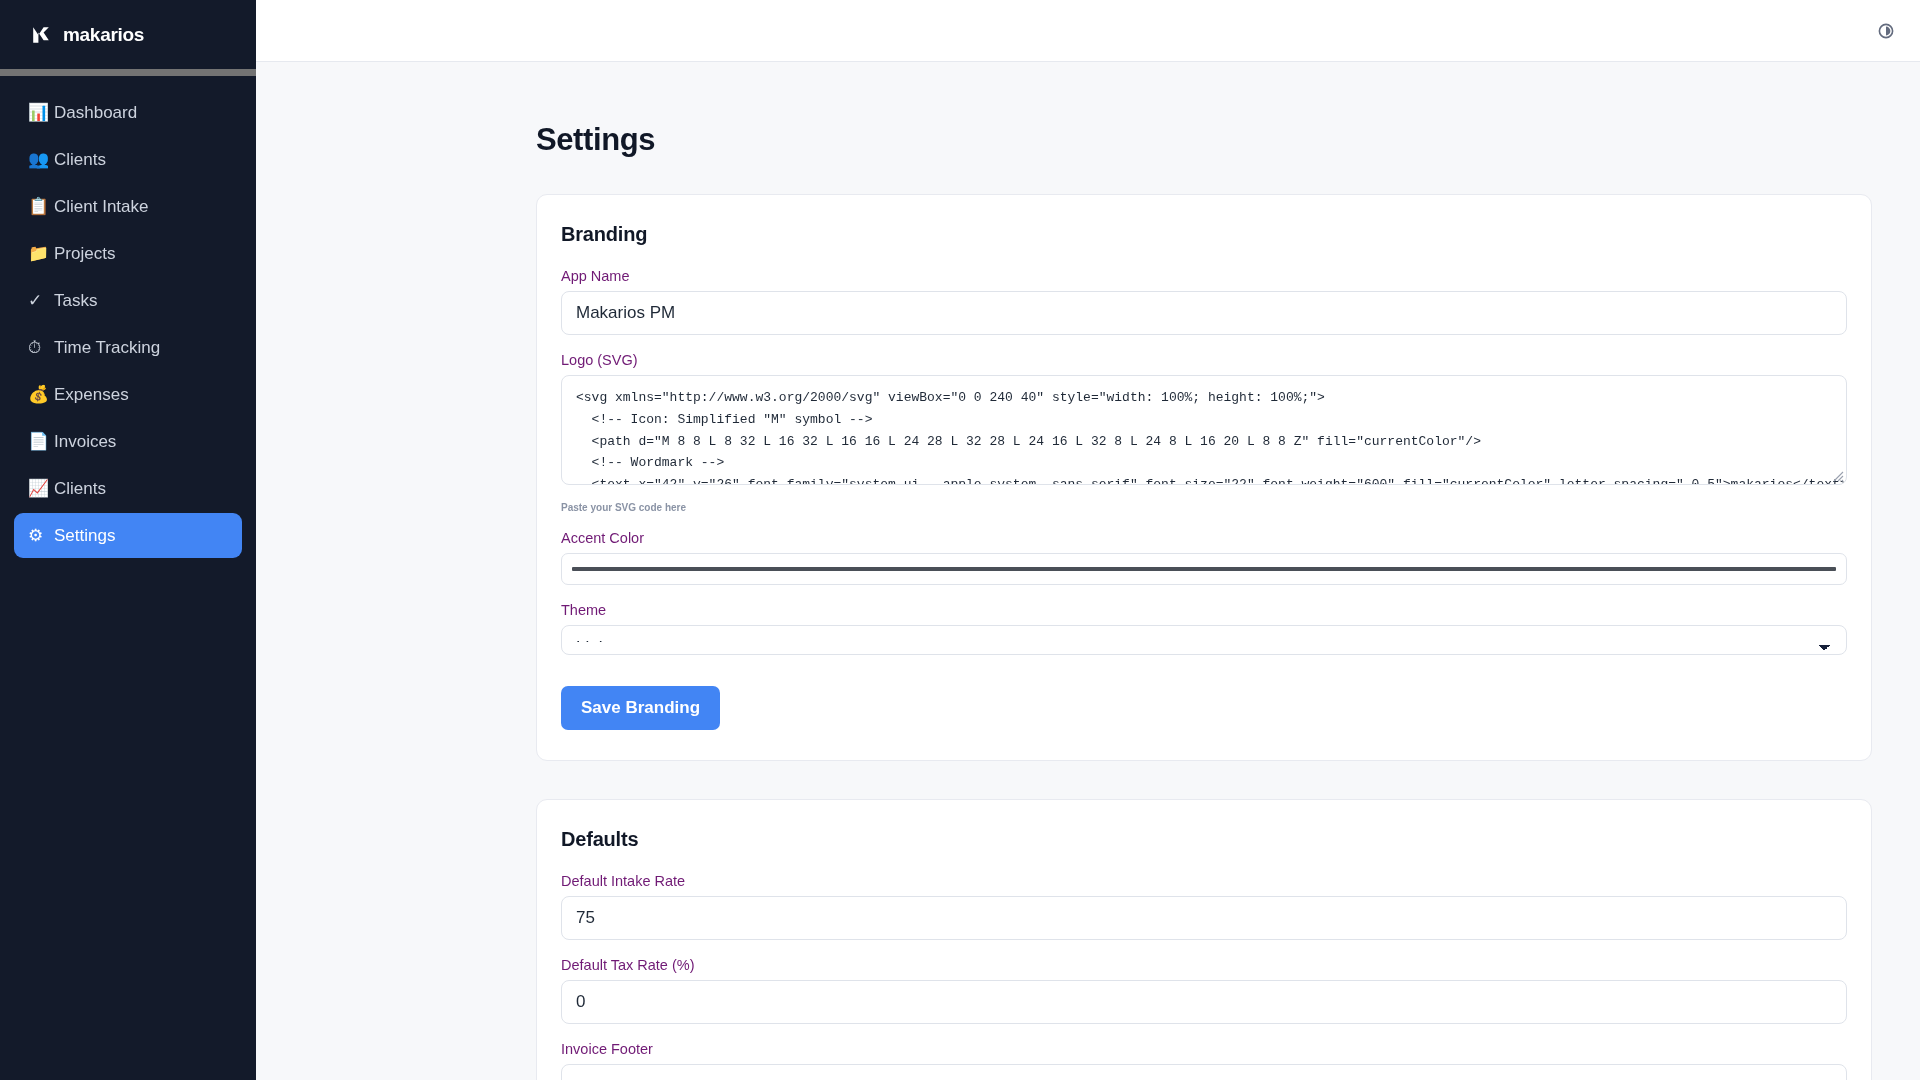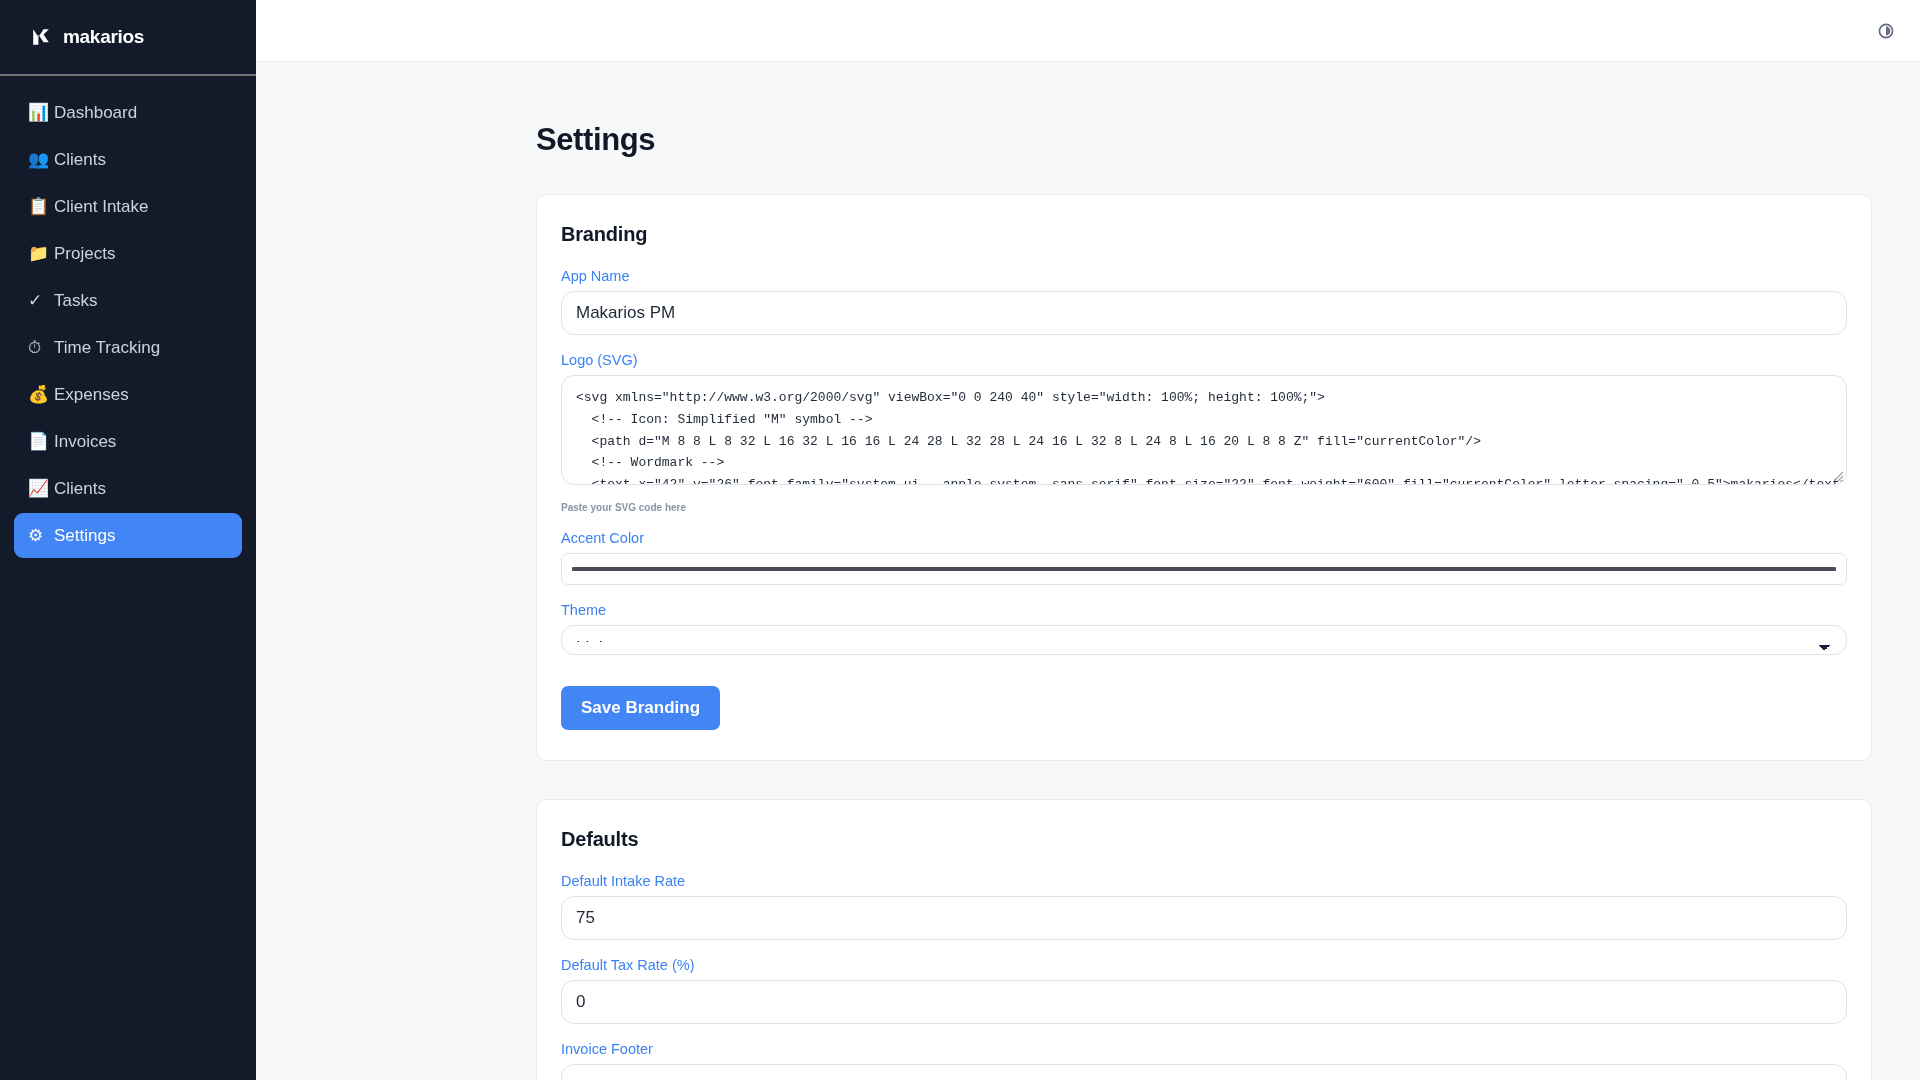--- a/index.html
+++ b/index.html
@@ -14,21 +14,21 @@
   
   .sidebar {
     width: 256px; min-width: 256px; height: 1080px;
     background: #131a2a;
     display: flex; flex-direction: column;
   }
   .sidebar-header {
     height: 76px; min-height: 76px;
     display: flex; align-items: center;
     padding: 0 28px;
-    border-bottom: 2px solid #737373;
+    border-bottom: 7px solid #737373;
   }
   .logo-mark { width: 26px; height: 26px; display: block; flex: 0 0 auto; }
   .logo-word {
     color: #ffffff; font-size: 19px; font-weight: 700;
     letter-spacing: -0.3px; margin-left: 9px;
   }
   .nav { padding: 14px 14px 0 14px; display: flex; flex-direction: column; gap: 2px; }
   .nav-item {
     display: flex; align-items: center;
     height: 45px; padding: 0 14px;
@@ -62,27 +62,27 @@
   .card {
     background: #ffffff; border: 1px solid #e8eaf0;
     border-radius: 11px; padding: 28px 24px 30px 24px;
   }
   .card-title {
     font-size: 20px; font-weight: 700; color: #111827;
     margin-bottom: 22px; letter-spacing: -0.2px;
   }
   .field { margin-bottom: 17px; }
   .field-label {
-    display: block; font-size: 14.5px; color: #3b82f6;
+    display: block; font-size: 14.5px; color: #701a75;
     margin-bottom: 7px;
   }
   .field-hint { font-size: 10px; color: #8a93a5; margin-top: 17px; display: block; font-weight: bold; }
   .input, .select, .textarea {
     width: 100%; display: block;
-    border: 1px solid #dfe3ea; border-radius: 13px;
+    border: 1px solid #dfe3ea; border-radius: 8px;
     background: #ffffff; color: #1f2937;
     font-family: "Liberation Sans", sans-serif; font-size: 17px;
     padding: 12px 14px; outline: none;
   }
   .input { height: 44px; }
   .select {
     height: 30px; appearance: none; -webkit-appearance: none;
     padding-right: 38px;
     background-image:
       linear-gradient(45deg, transparent 50%, #16203a 50%),

